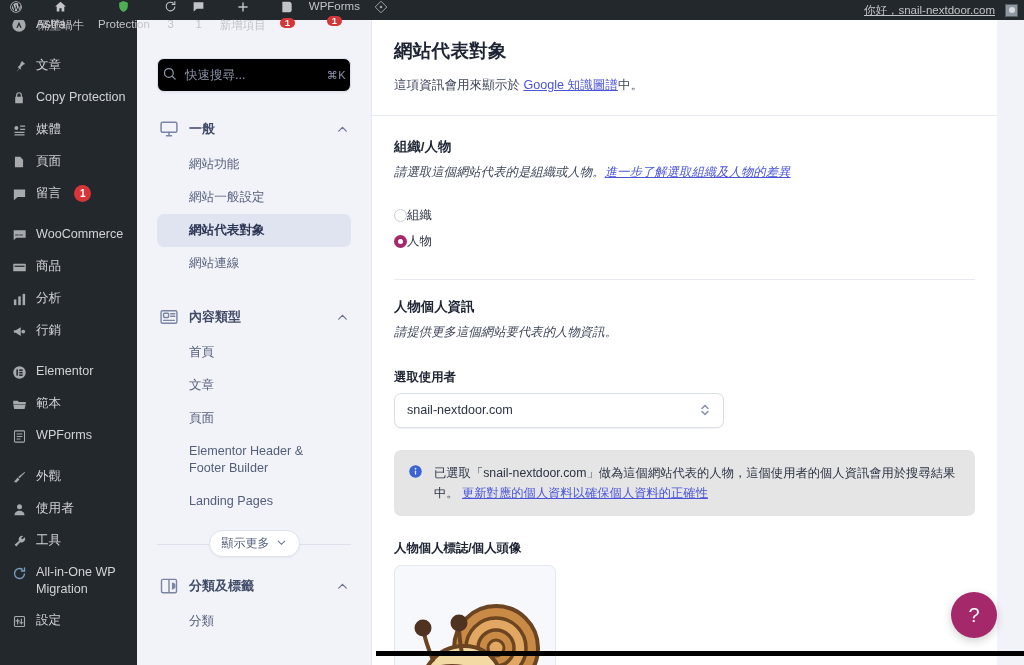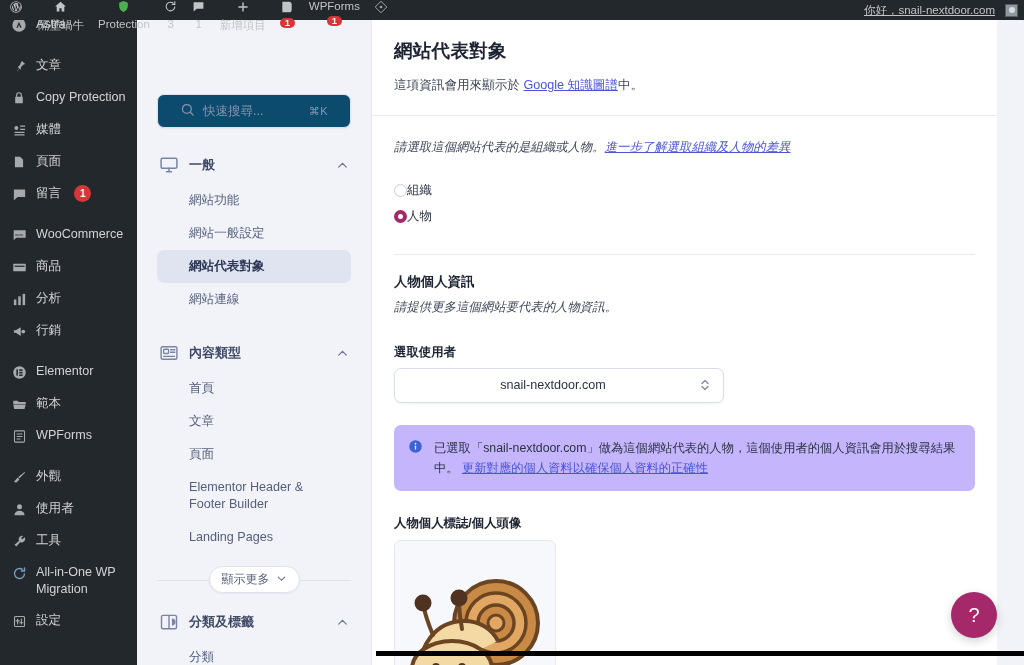--- a/index.html
+++ b/index.html
@@ -92,25 +92,24 @@
 
   #ynav {
     position: absolute; left: 0; top: 0;
     width: 234px; height: 645px;
     background: #f1f3f9;
     padding: 38px 20px 0 20px;
     overflow: hidden;
   }
   .ysearch {
     display: flex; align-items: center; gap: 8px;
-    height: 34px; padding: 0 22px;
-    background: #0c4a6e; border: 1px solid #dfe2ec;
+    height: 34px; padding: 0 4px;
+    background: #000000; border: 1px solid #dfe2ec;
     border-radius: 7px;
     box-shadow: 0 1px 2px rgba(16,24,40,.05);
-    margin-top: 36px;
   }
   .ysearch .ph { flex: 1; color: #8d94ab; font-size: 12.5px; }
   .ysearch .kbd { color: #8d94ab; font-size: 11px; letter-spacing: .5px; }
 
   .ygroup { margin-top: 22px; }
   .ygroup-head {
     display: flex; align-items: center; gap: 10px;
     padding: 5px 2px;
     color: #404a66; font-size: 13px; font-weight: bold;
   }
@@ -179,27 +178,27 @@
   .sec-div { margin: 22px 22px 0 22px; height: 1px; background: #e8eaf1; }
 
   .field-label { font-size: 12.4px; font-weight: bold; color: #1d2433; margin: 26px 0 7px 0; }
   .select {
     width: 330px; height: 35px;
     display: flex; align-items: center;
     padding: 0 12px;
     border: 1px solid #d9dde7; border-radius: 7px; background: #fff;
     box-shadow: 0 1px 2px rgba(16,24,40,.05);
   }
-  .select .val { flex: 1; font-size: 12.6px; color: #2b3243; text-align: center; }
+  .select .val { flex: 1; font-size: 12.6px; color: #2b3243; }
   .select .updown { width: 12px; height: 16px; color: #8d94ab; }
 
   .alert {
     margin-top: 22px;
     display: flex; gap: 11px;
-    background: #c4b5fd; border-radius: 7px;
+    background: #e5e5e5; border-radius: 7px;
     padding: 13px 14px;
   }
   .alert .ai { flex: 0 0 15px; width: 15px; height: 15px; margin-top: 1px; }
   .alert .atx { font-size: 12.3px; color: #2b3243; line-height: 1.65; }
 
   .avatar-label { font-size: 12.4px; font-weight: bold; color: #1d2433; margin: 24px 0 8px 0; }
   .avatar-box {
     width: 162px; height: 162px;
     border: 1px solid #e3e7f1; border-radius: 7px;
     background: #f6f8fc;
@@ -610,20 +609,21 @@
     <div class="card-head">
       <div class="card-title">網站代表對象</div>
       <div class="card-sub">
         <span>這項資訊會用來顯示於 </span><a class="lnk" href="#">Google 知識圖譜</a><span>中。</span>
       </div>
     </div>
 
     <div class="hr"></div>
 
     <div class="section">
+      <div class="sec-title">組織/人物</div>
       <div class="sec-desc">
         <span>請選取這個網站代表的是組織或人物。</span><a class="lnk" href="#">進一步了解選取組織及人物的差異</a>
       </div>
 
       <div class="radios">
         <div class="radio-row">
           <span class="radio"></span>
           <span class="radio-lbl">組織</span>
         </div>
         <div class="radio-row">

